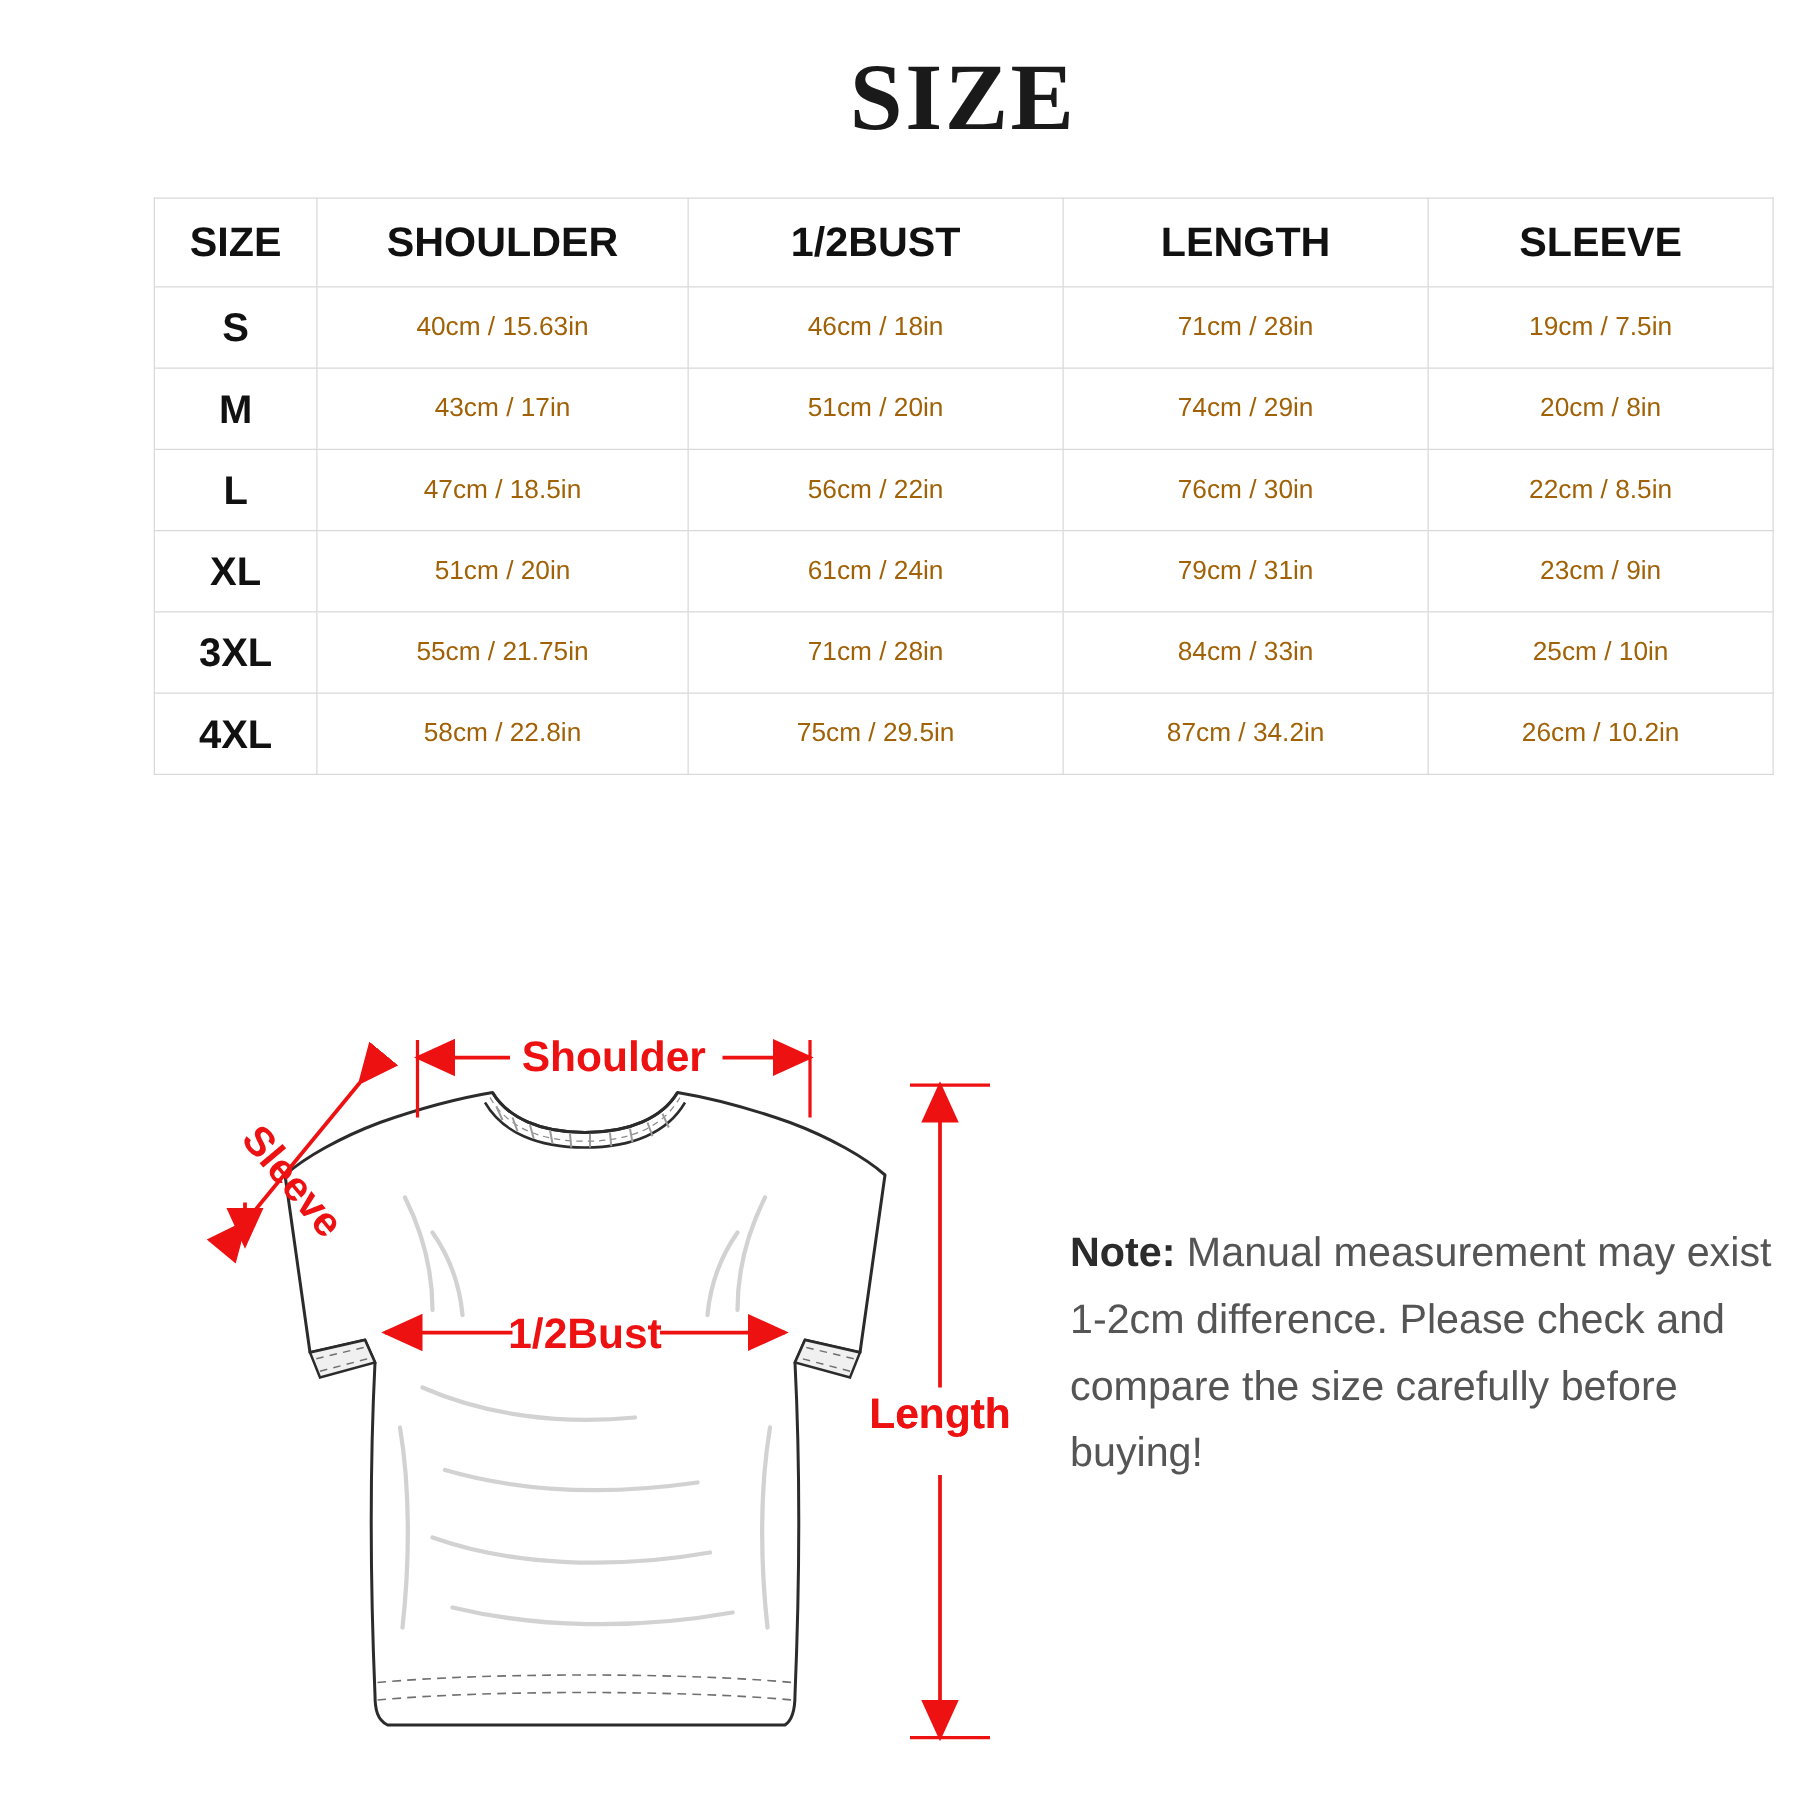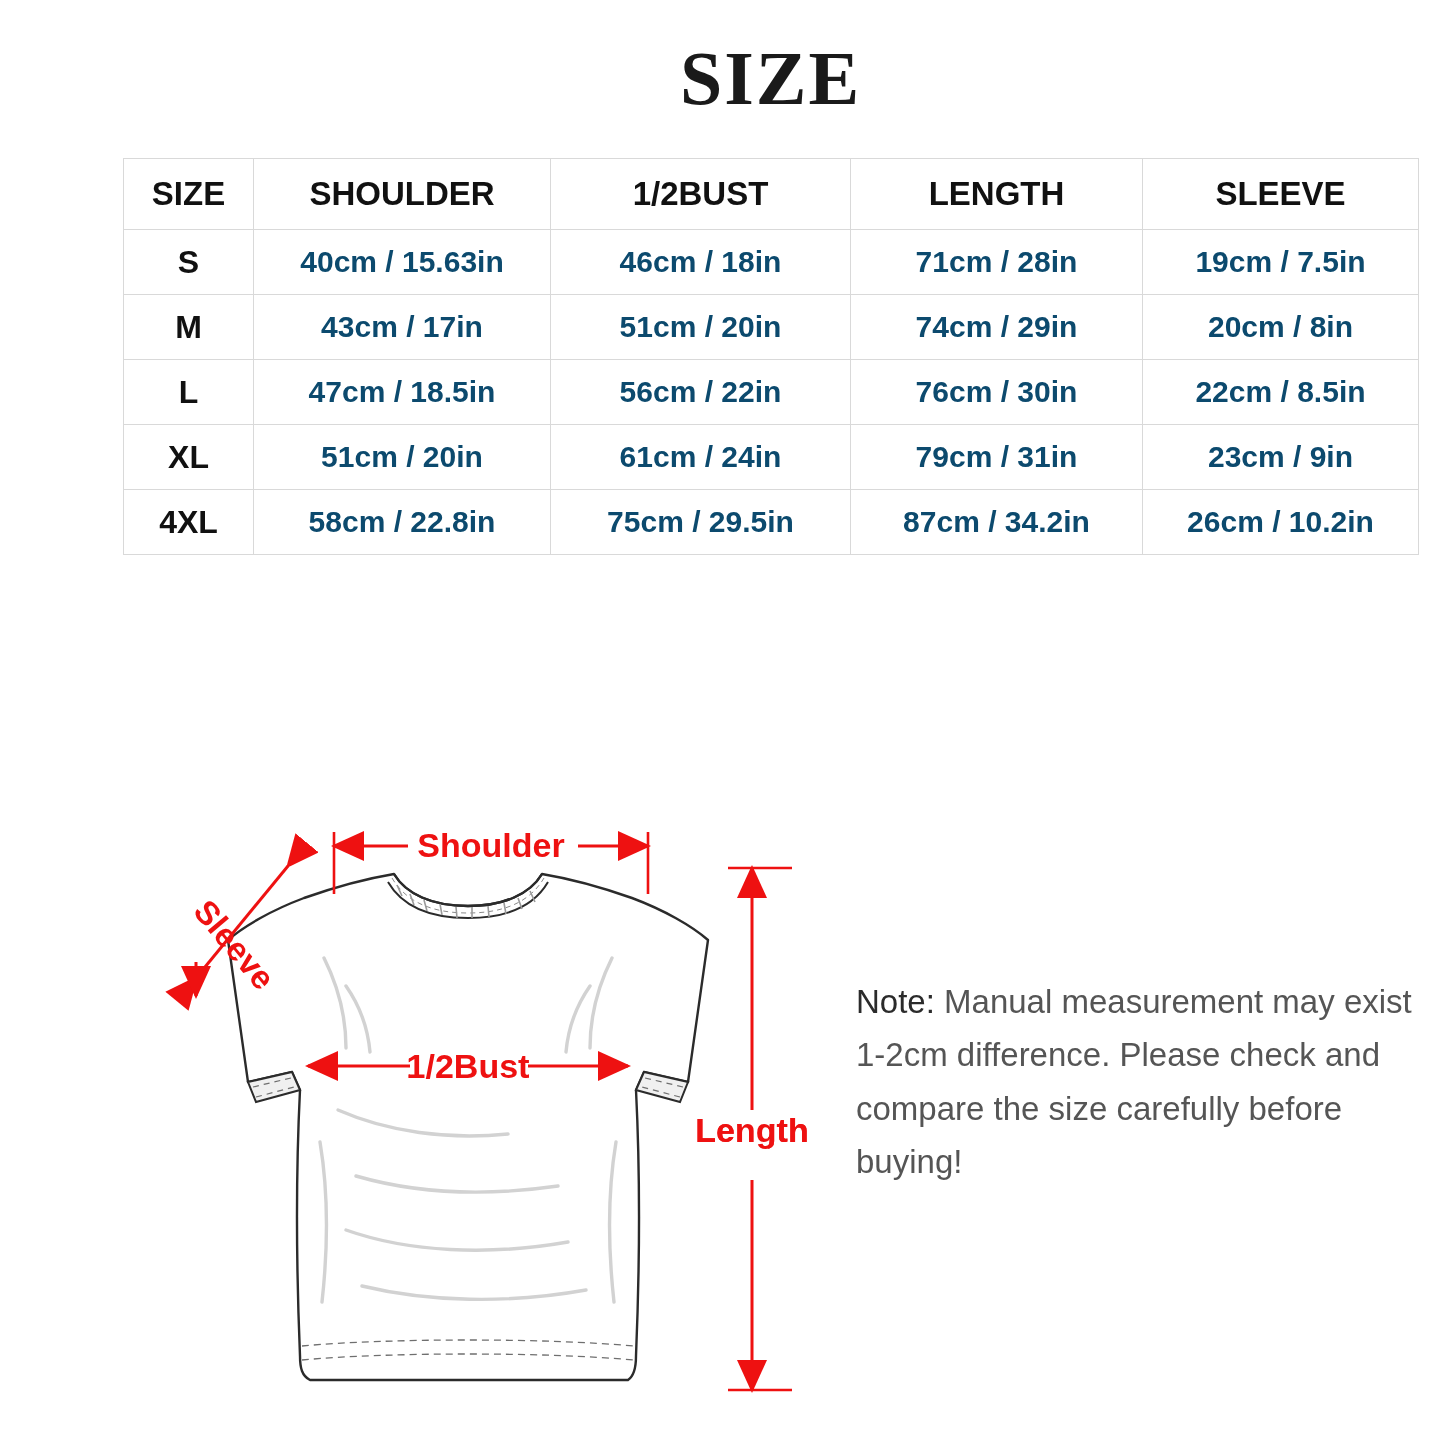--- a/index.html
+++ b/index.html
@@ -36,23 +36,23 @@
     top: 158px; left: 75px;
     width: 1295px;
     border-collapse: collapse;
     table-layout: fixed;
   }
   .size-table th, .size-table td {
     border: 1px solid #d9d9d9;
     height: 65px;
     text-align: center;
     vertical-align: middle;
-    font-size: 30px;
-    color: #0c4a6e;
-    font-weight: 700;
+    font-size: 21px;
+    color: #a16207;
+    font-weight: 400;
     padding: 0 4px;
   }
   .size-table thead th {
     font-size: 33px;
     font-weight: 700;
     color: #111111;
     height: 71px;
   }
   .size-table tbody td.size-col {
     font-size: 32px;
@@ -76,21 +76,21 @@
   
   .note {
     position: absolute;
     top: 975px; left: 808px;
     width: 580px;
     font-size: 33px;
     line-height: 1.62;
     color: #555555;
   }
   .note .note-label {
-    font-weight: 400;
+    font-weight: 700;
     color: #2b2b2b;
   }
 </style>
 </head>
 <body>
 
 <div id="page">
 
   <div class="title">SIZE</div>
 
@@ -132,20 +132,27 @@
         <td>56cm / 22in</td>
         <td>76cm / 30in</td>
         <td>22cm / 8.5in</td>
       </tr>
       <tr>
         <td class="size-col">XL</td>
         <td>51cm / 20in</td>
         <td>61cm / 24in</td>
         <td>79cm / 31in</td>
         <td>23cm / 9in</td>
+      </tr>
+      <tr>
+        <td class="size-col">3XL</td>
+        <td>55cm / 21.75in</td>
+        <td>71cm / 28in</td>
+        <td>84cm / 33in</td>
+        <td>25cm / 10in</td>
       </tr>
       <tr>
         <td class="size-col">4XL</td>
         <td>58cm / 22.8in</td>
         <td>75cm / 29.5in</td>
         <td>87cm / 34.2in</td>
         <td>26cm / 10.2in</td>
       </tr>
     </tbody>
   </table>

